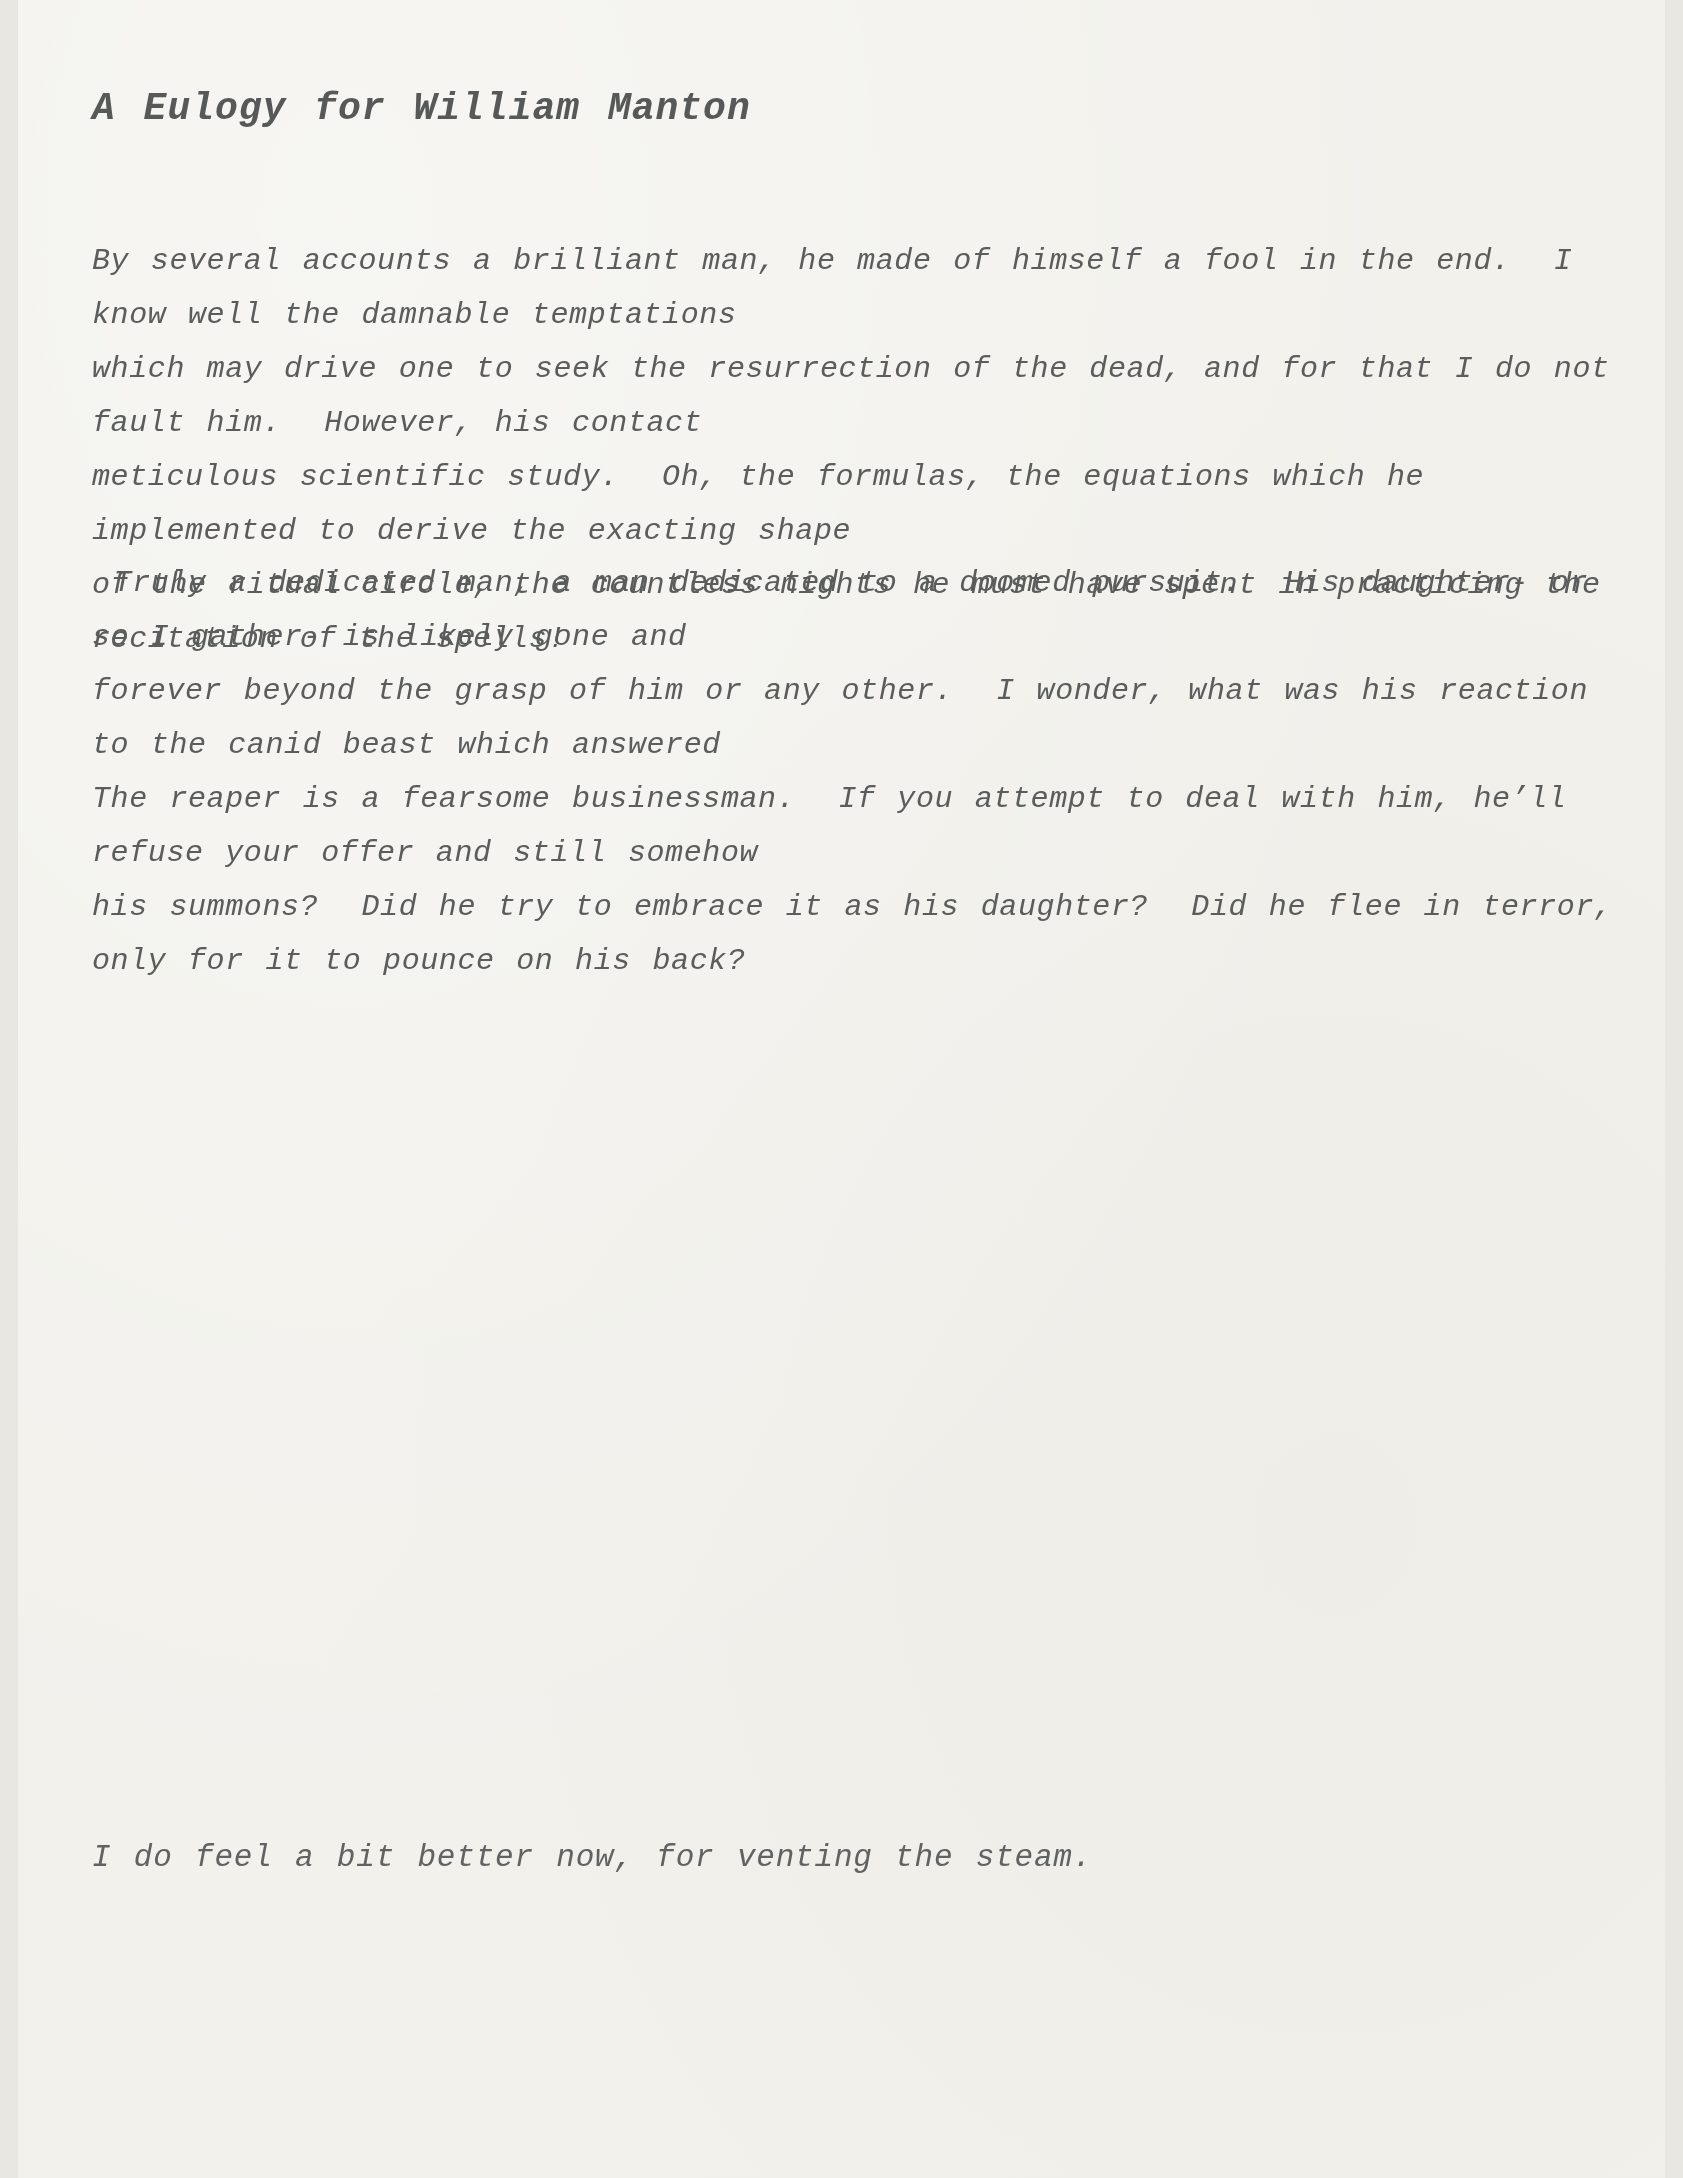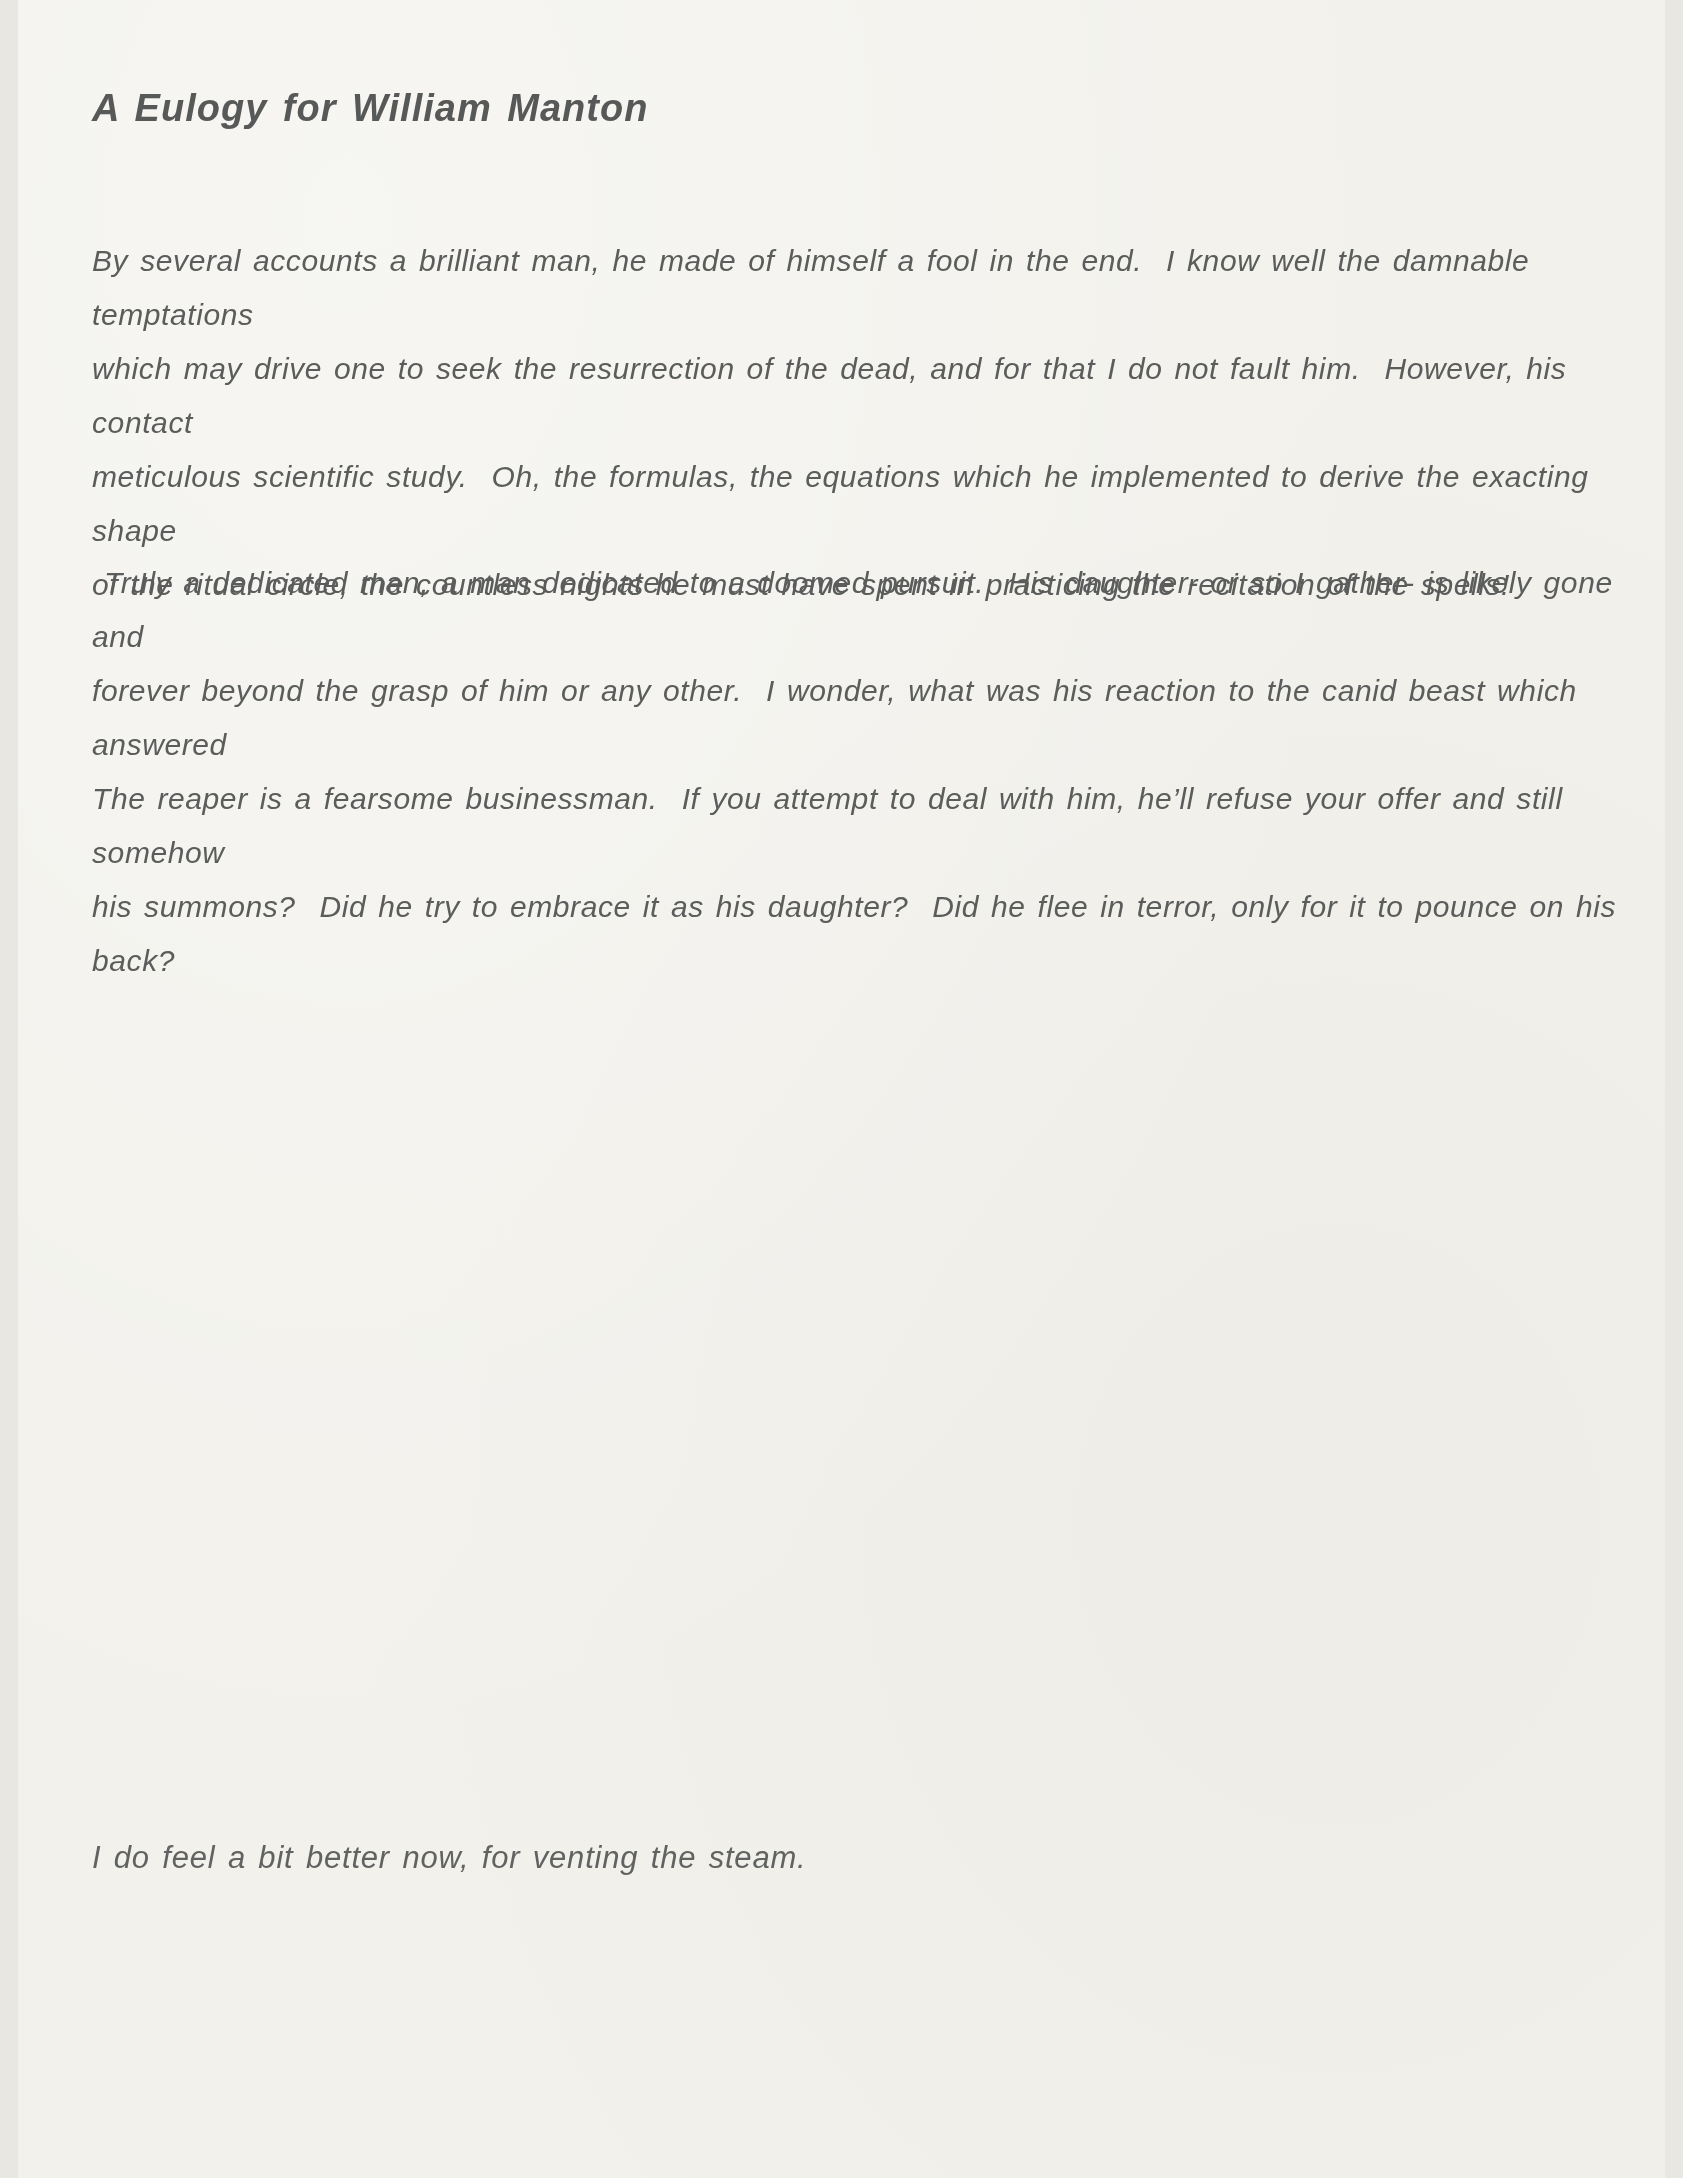--- a/index.html
+++ b/index.html
@@ -10,21 +10,21 @@
   .page {
     position: relative;
     width: 1647px;
     height: 2178px;
     margin: 0 auto;
     background: #f2f1ec;
     background-image:
       radial-gradient(ellipse at 20% 10%, rgba(255,255,255,0.35), rgba(255,255,255,0) 60%),
       radial-gradient(ellipse at 80% 70%, rgba(225,224,218,0.25), rgba(255,255,255,0) 55%);
     overflow: hidden;
-    font-family: Liberation Sans, sans-serif;
+    font-family: Liberation Mono, monospace;
     color: #5a5d5b;
   }
   .doc-title {
     position: absolute;
     left: 74px;
     top: 87px;
     font-size: 38px;
     font-style: italic;
     font-weight: 600;
     letter-spacing: 1px;

